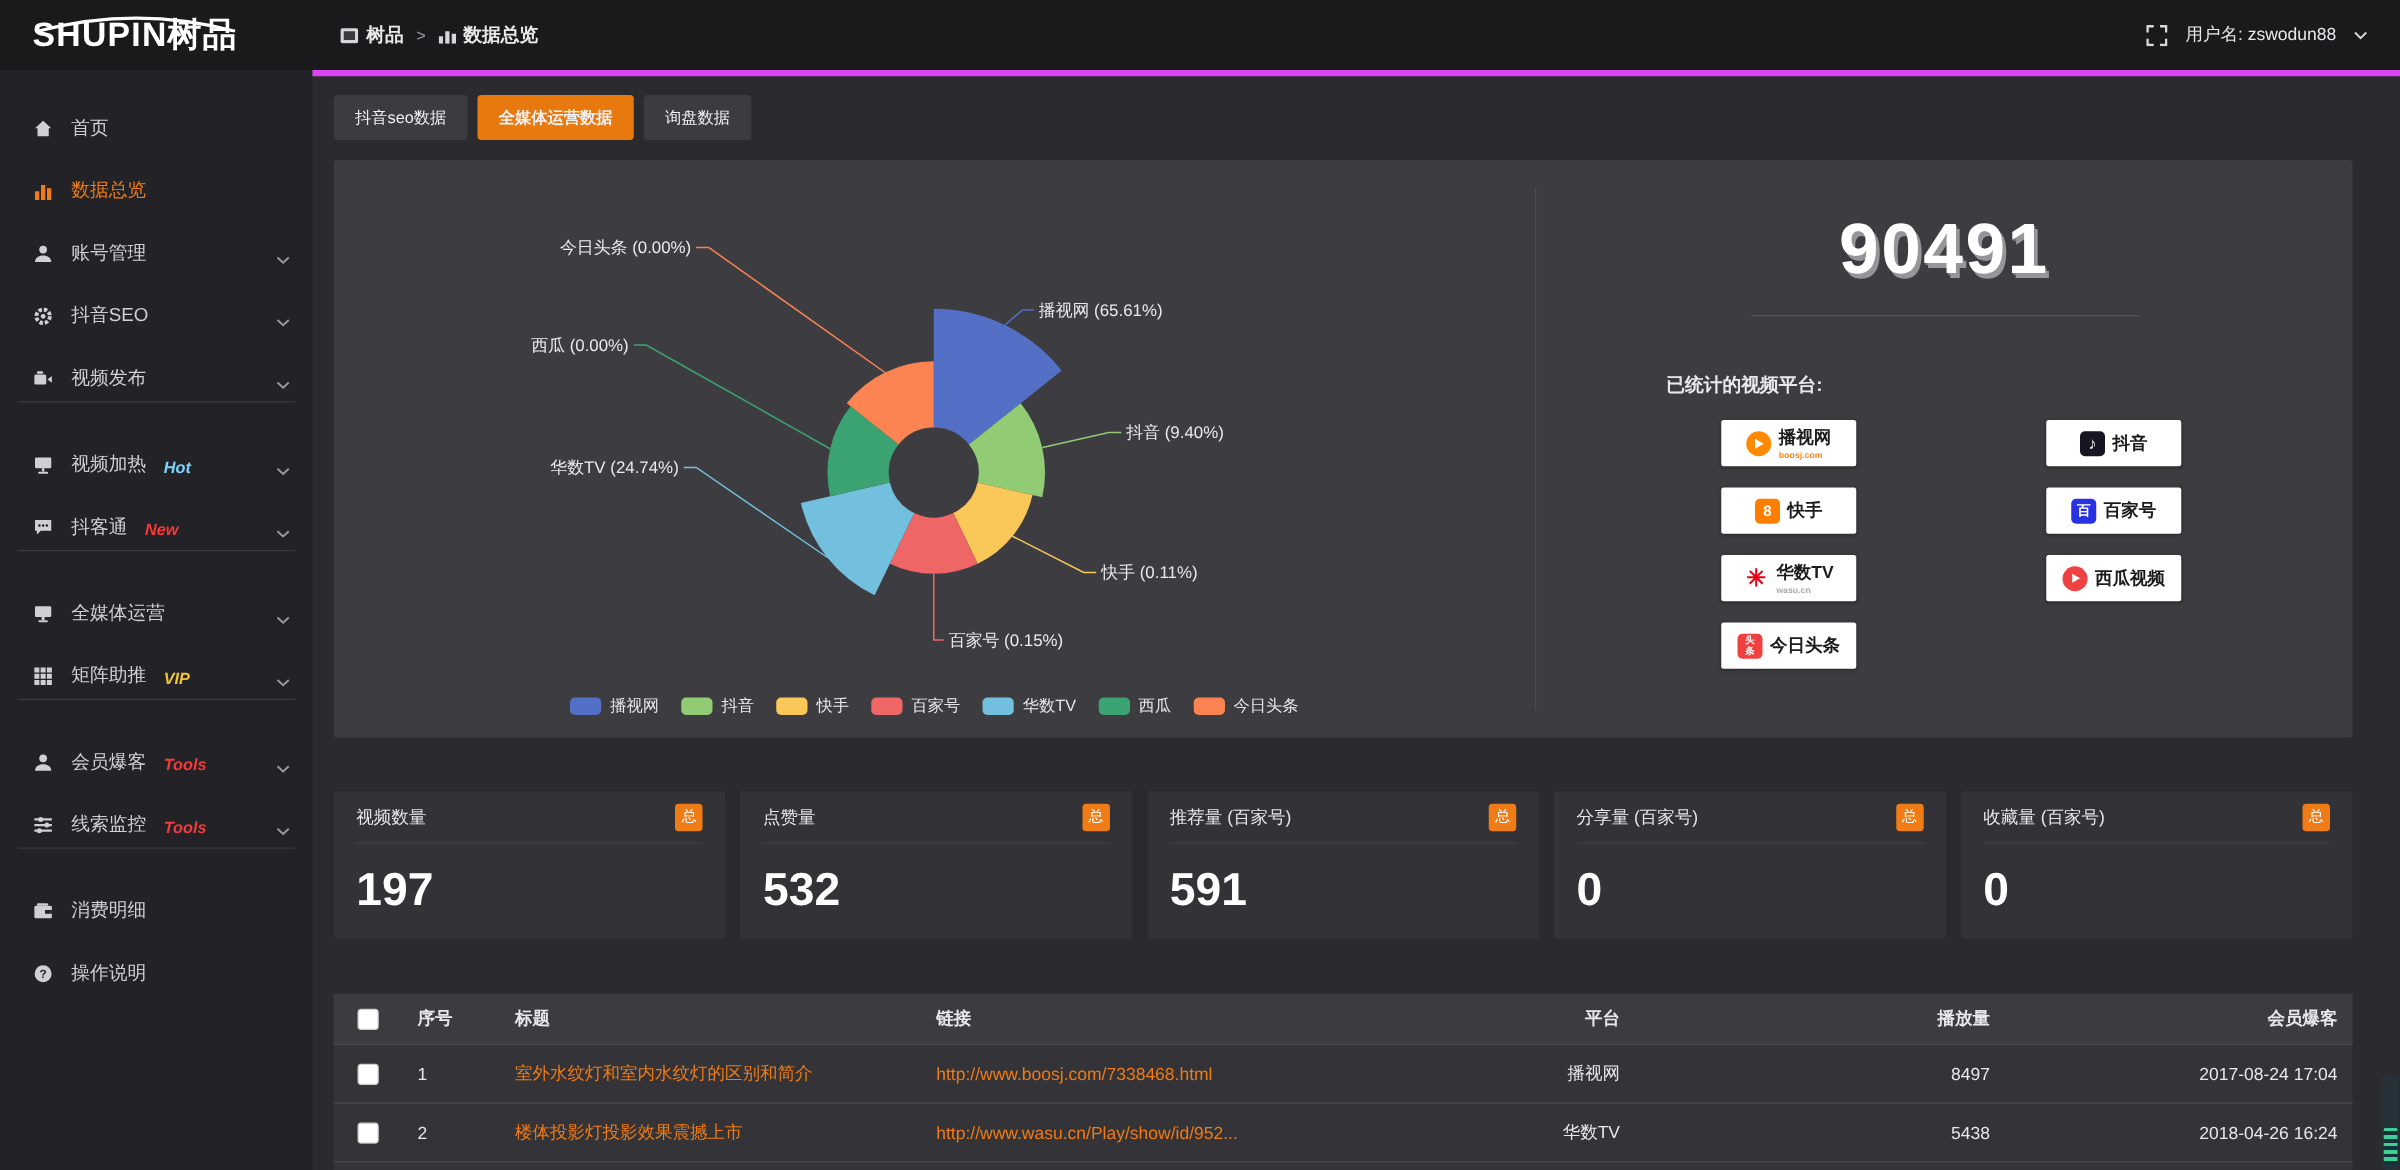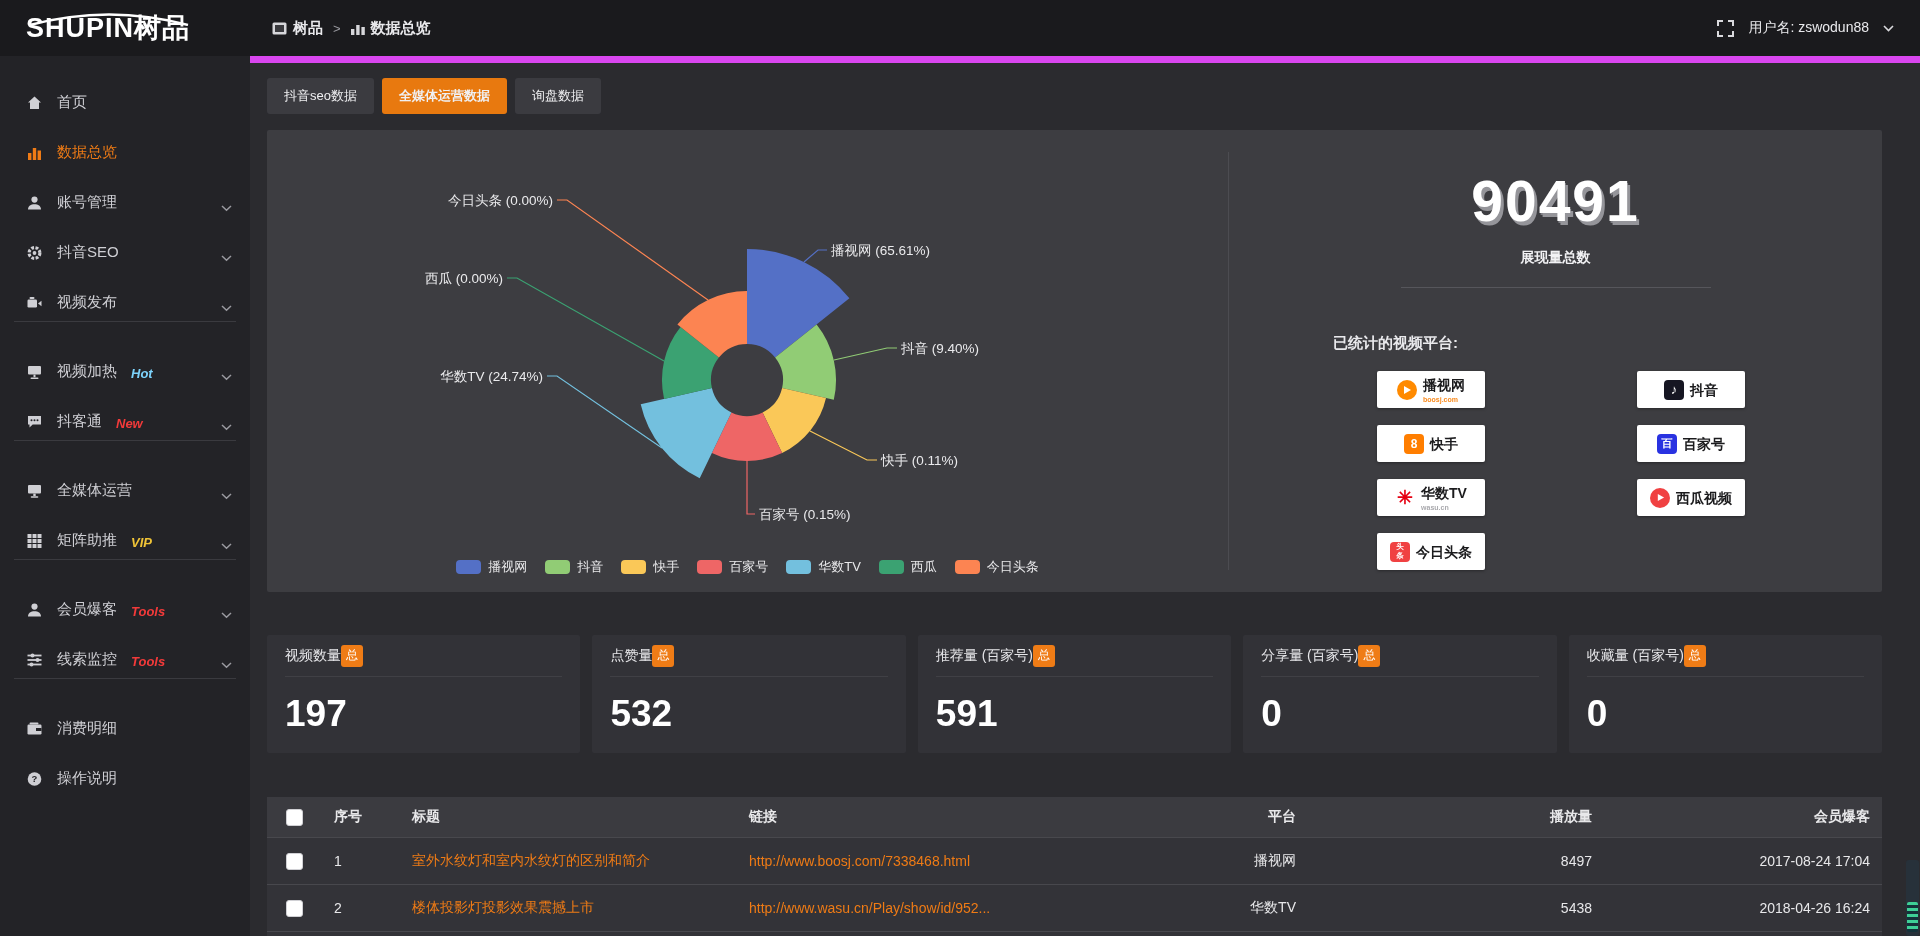--- a/index.html
+++ b/index.html
@@ -22,21 +22,21 @@
   .sidebar { width:250px; background:#232327; flex:none; padding-top:6px; }
   .sidebar ul { list-style:none; }
   .side-item { height:50px; display:flex; align-items:flex-end; padding-left:25px; padding-right:18px;
     color:#cfcfd4; font-size:15px; position:relative; cursor:pointer; }
   .side-item .sicon { width:18px; height:18px; margin-right:14px; display:inline-flex; align-items:center; justify-content:center; }
   .side-item.active { color:#ef7b15; }
   .side-item .tag { font-style:italic; font-weight:bold; font-size:13px; margin-left:14px; }
   .side-item .chev { margin-left:auto; }
   .side-divider { height:1px; background:#3a3a3f; margin:9px 14px; }
 
-  .content { flex:1; min-width:0; border-top:7px solid #d946ef; padding:15px 38px 16px 17px; background:#2b2b2f; }
+  .content { flex:1; min-width:0; border-top:5px solid #d946ef; padding:15px 38px 16px 17px; background:#2b2b2f; }
 
   
   .tabs { display:flex; gap:8px; margin-bottom:16px; }
   .tab { background:#3b3b40; color:#f0f0f2; font-size:13px; padding:9px 17px; border-radius:3px; cursor:pointer; border:none; font-family:inherit; }
   .tab.active { background:#e8790f; font-weight:bold; }
 
   
   .panel { height:462px; background:#3d3d41; border-radius:2px; display:flex; position:relative; }
   .chart-side { width:961px; position:relative; flex:none; }
   #pie-chart { position:absolute; left:0; top:0; }
@@ -57,21 +57,21 @@
   .pbadge { width:108px; height:37px; background:#ffffff; border-radius:2px; display:flex; align-items:center;
     justify-content:center; gap:6px; box-shadow:0 1px 3px rgba(0,0,0,.35); }
   .pbadge .pname { color:#1b1b1d; font-size:14px; font-weight:bold; line-height:1; }
   .pbadge .ptxt .psub { display:block; font-size:7px; font-weight:bold; line-height:1; margin-top:2px; }
   .plogo { width:20px; height:20px; border-radius:4px; display:flex; align-items:center; justify-content:center;
     color:#fff; font-weight:bold; flex:none; }
 
   
   .stats-row { display:flex; gap:12px; margin-top:43px; }
   .stat-card { flex:1; height:118px; background:#323237; border-radius:2px; padding:0 18px; }
-  .stat-head { height:42px; display:flex; align-items:center; border-bottom:1px solid #404045; }
+  .stat-head { height:42px; display:flex; align-items:center; justify-content:space-between; border-bottom:1px solid #404045; }
   .stat-label { color:#e7e7ea; font-size:14px; }
   .stat-badge { background:#ef7c16; color:#fff; font-size:12px; width:22px; height:22px; border-radius:3px;
     display:flex; align-items:center; justify-content:center; }
   .stat-value { color:#ffffff; font-size:37px; font-weight:bold; margin-top:16px; }
 
   
   .table { margin-top:44px; background:#333338; font-size:14px; color:#e8e8ea; }
   .trow { display:flex; align-items:center; height:47px; border-top:1px solid #48484d; }
   .trow.thead { height:40px; background:#3b3b40; border-top:none; font-weight:bold; }
   .tcell { padding:0 12px; overflow:hidden; white-space:nowrap; text-overflow:ellipsis; flex:none; }
@@ -370,21 +370,20 @@
               </span>
               <span class="lg-item">
                 <span class="lg-swatch" style="background:#fc8452"></span>
                 <span class="lg-label">今日头条</span>
               </span>
             </div>
         </div>
         <div class="v-divider"></div>
         <div class="stats-side">
           <div class="big-number">90491</div>
-          <div class="big-caption">展现量总数</div>
           <div class="stats-hr"></div>
           <div class="platforms-label">已统计的视频平台:</div>
           <div class="platform-grid" id="platform-grid">
               <div class="pbadge">
                 <span class="plogo" style="background:#ff8a00;border-radius:50%">
                   <svg width="10" height="10" viewBox="0 0 10 10">
                     <path d="M2 1l7 4-7 4z" fill="#fff"></path>
                   </svg>
                 </span>
                 <span class="ptxt"><span class="pname">播视网</span><span class="psub" style="color:#f98a1d">boosj.com</span></span>

